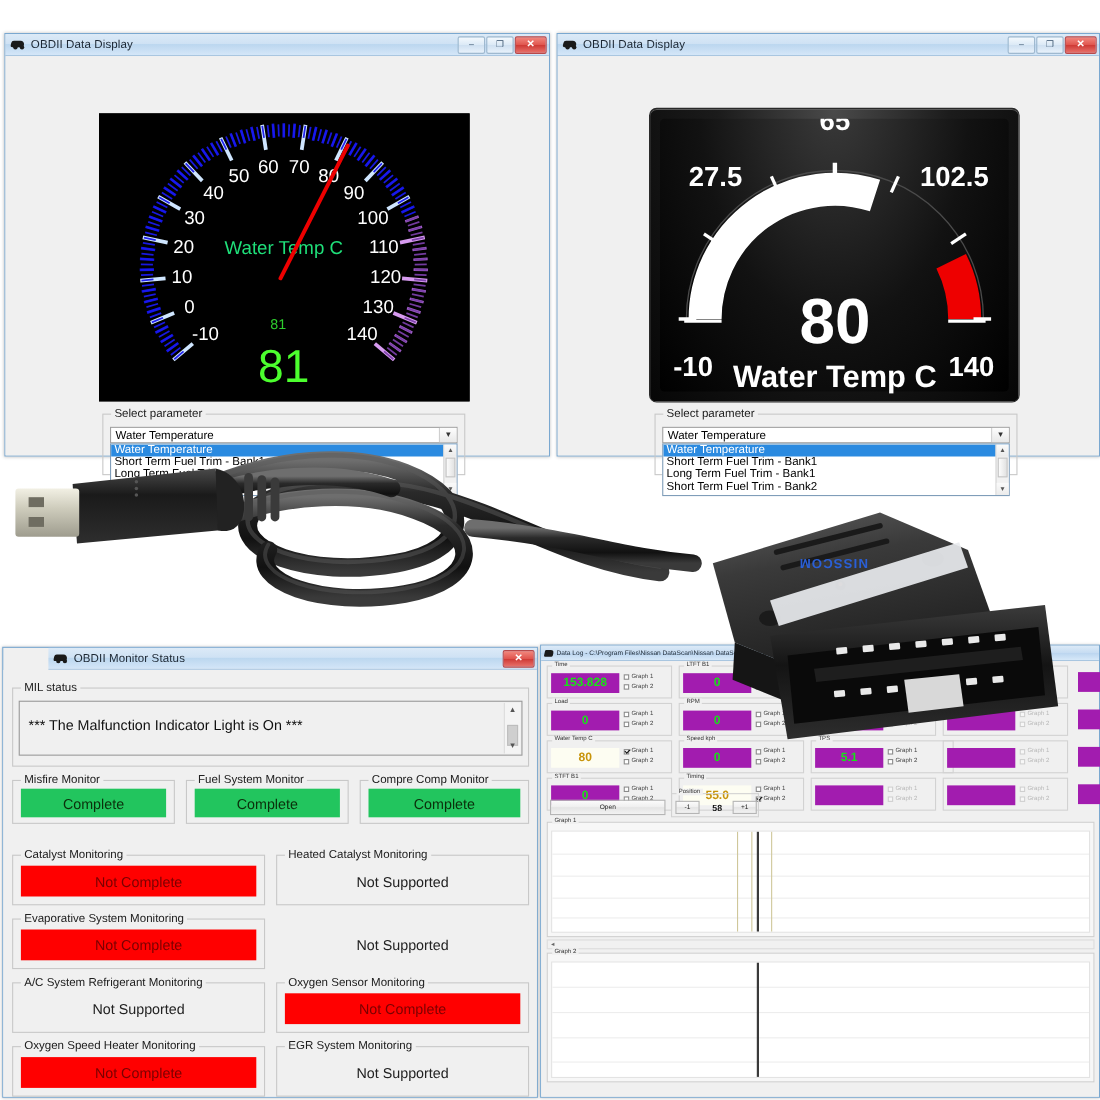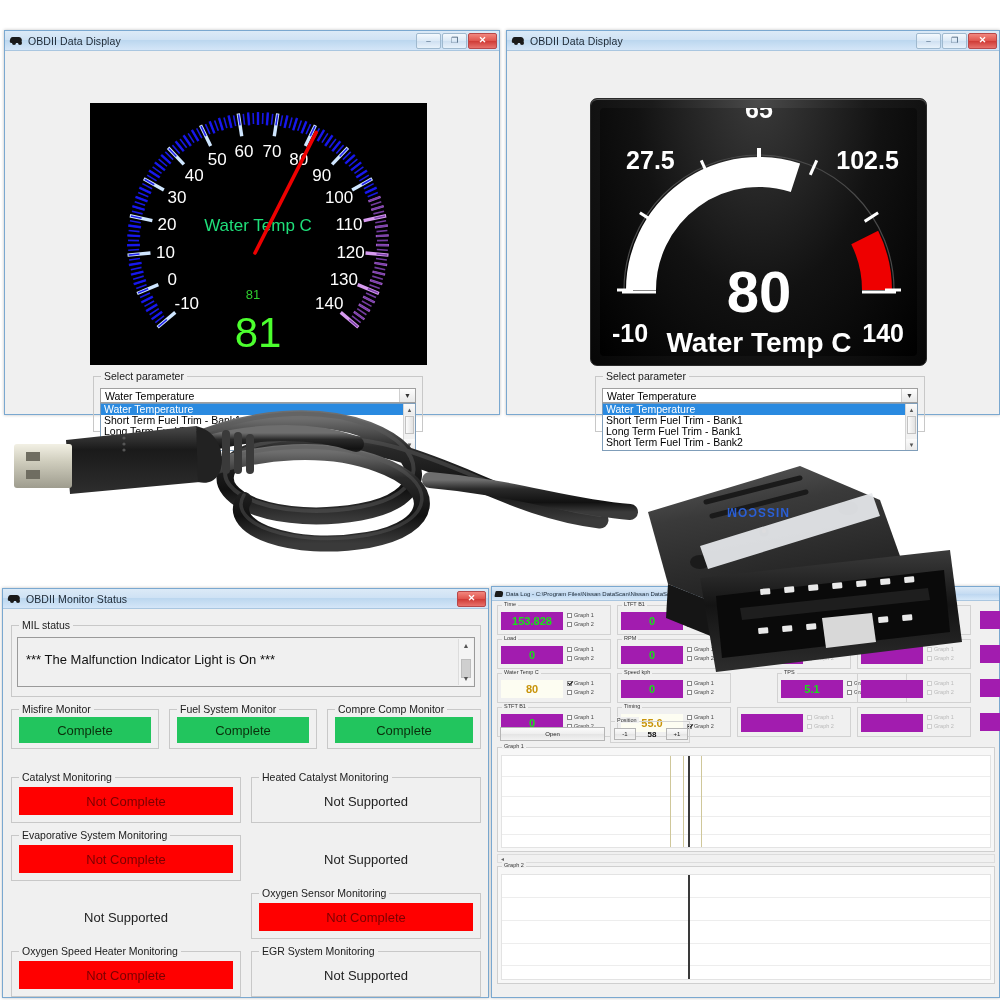--- a/index.html
+++ b/index.html
@@ -528,21 +528,21 @@
       <div class="lb-item">Short Term Fuel Trim - Bank2</div>
       <div class="lb-scroll">
         <div class="ar up">▲</div>
         <div class="thumb"></div>
         <div class="ar dn">▼</div>
       </div>
     </div>
   </div>
 </div>
 
-<div class="win" id="winM" style="left:2px;top:588px;width:487px;height:410px;">
+<div class="win" id="winM" style="left:2px;top:588px;width:487px;height:410px;padding-left:41px;">
   <div class="titlebar">
     <span class="tb-icon"></span>
     <span class="tb-title">OBDII Monitor Status</span>
     <span class="tb-btns">
       <span class="tb-btn close">
         <span class="gl">✕</span>
       </span>
     </span>
   </div>
   <div class="win-body">
@@ -584,20 +584,23 @@
     </div>
     <div class="status-chip none" style="left:256px;top:178px;width:214px;height:28px;">Not Supported</div>
 
     <div class="gbox" style="left:8px;top:226px;width:230px;height:46px;">
       <span class="cap">Evaporative System Monitoring</span>
     </div>
     <div class="status-chip red" style="left:16px;top:236px;width:214px;height:28px;">Not Complete</div>
 
     <div class="status-chip none" style="left:256px;top:236px;width:214px;height:28px;">Not Supported</div>
 
+    <div class="gbox" style="left:8px;top:284px;width:230px;height:46px;">
+      <span class="cap">A/C System Refrigerant Monitoring</span>
+    </div>
     <div class="status-chip none" style="left:16px;top:294px;width:214px;height:28px;">Not Supported</div>
 
     <div class="gbox" style="left:248px;top:284px;width:230px;height:46px;">
       <span class="cap">Oxygen Sensor Monitoring</span>
     </div>
     <div class="status-chip red" style="left:256px;top:294px;width:214px;height:28px;">Not Complete</div>
 
     <div class="gbox" style="left:8px;top:342px;width:230px;height:46px;">
       <span class="cap">Oxygen Speed Heater Monitoring</span>
     </div>
@@ -690,21 +693,21 @@
        </span>
         </div>
         <div class="param" style="left: 125px; top: 72px; width: 114px; height: 30px;">
           <span class="cap">Speed kph</span>
        <span class="lcd ">0</span>
        <span class="chks ">
          <span class="chk"><span class="box  "></span>Graph 1</span>
          <span class="chk"><span class="box  "></span>Graph 2</span>
        </span>
         </div>
-        <div class="param" style="left: 245px; top: 72px; width: 130px; height: 30px; margin-left: 40px;">
+        <div class="param" style="left: 245px; top: 72px; width: 130px; height: 30px;">
           <span class="cap">TPS</span>
        <span class="lcd ">5.1</span>
        <span class="chks ">
          <span class="chk"><span class="box  "></span>Graph 1</span>
          <span class="chk"><span class="box  "></span>Graph 2</span>
        </span>
         </div>
         <div class="param" style="left: 365px; top: 72px; width: 114px; height: 30px;">
           <span class="cap"></span>
        <span class="lcd "></span>

